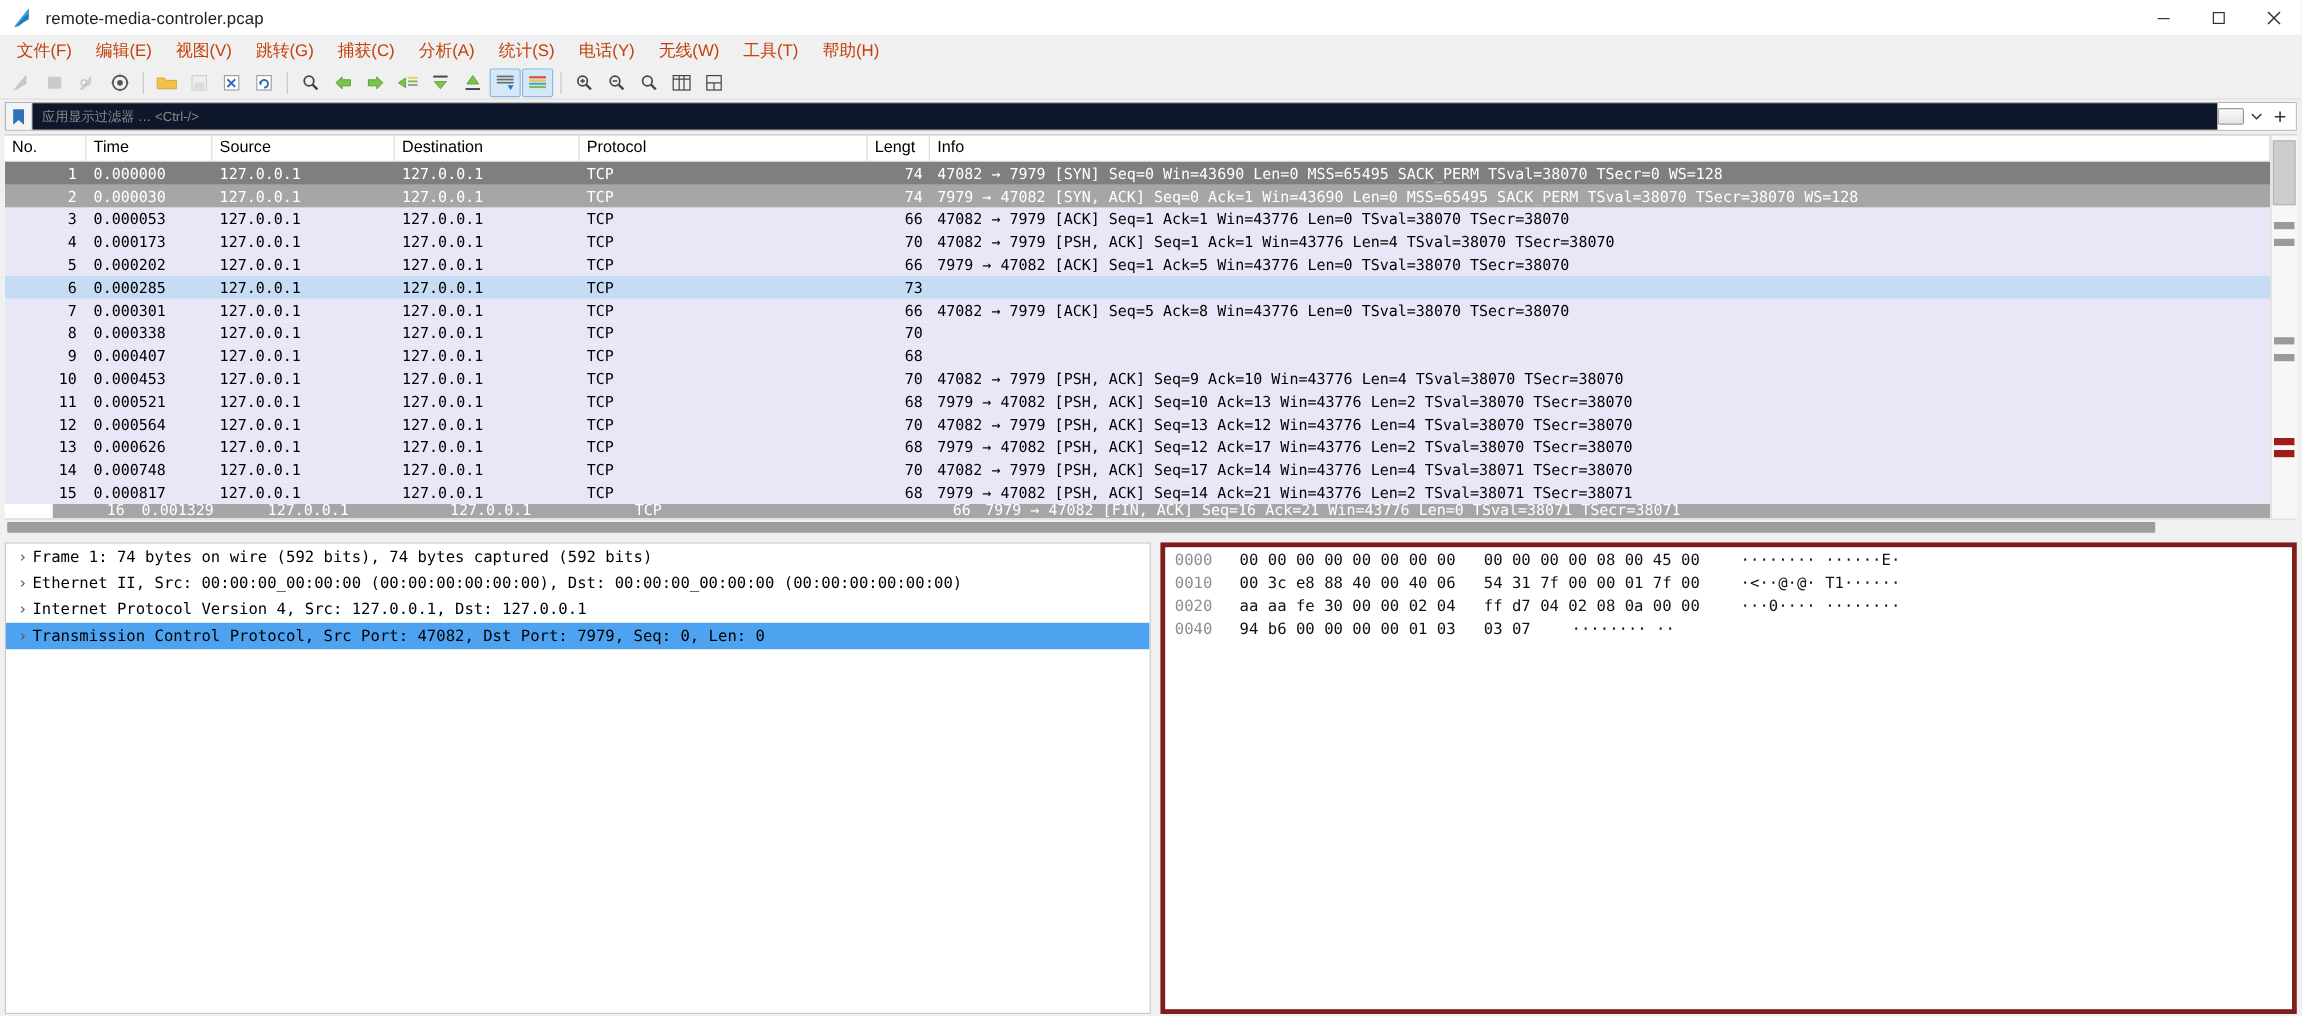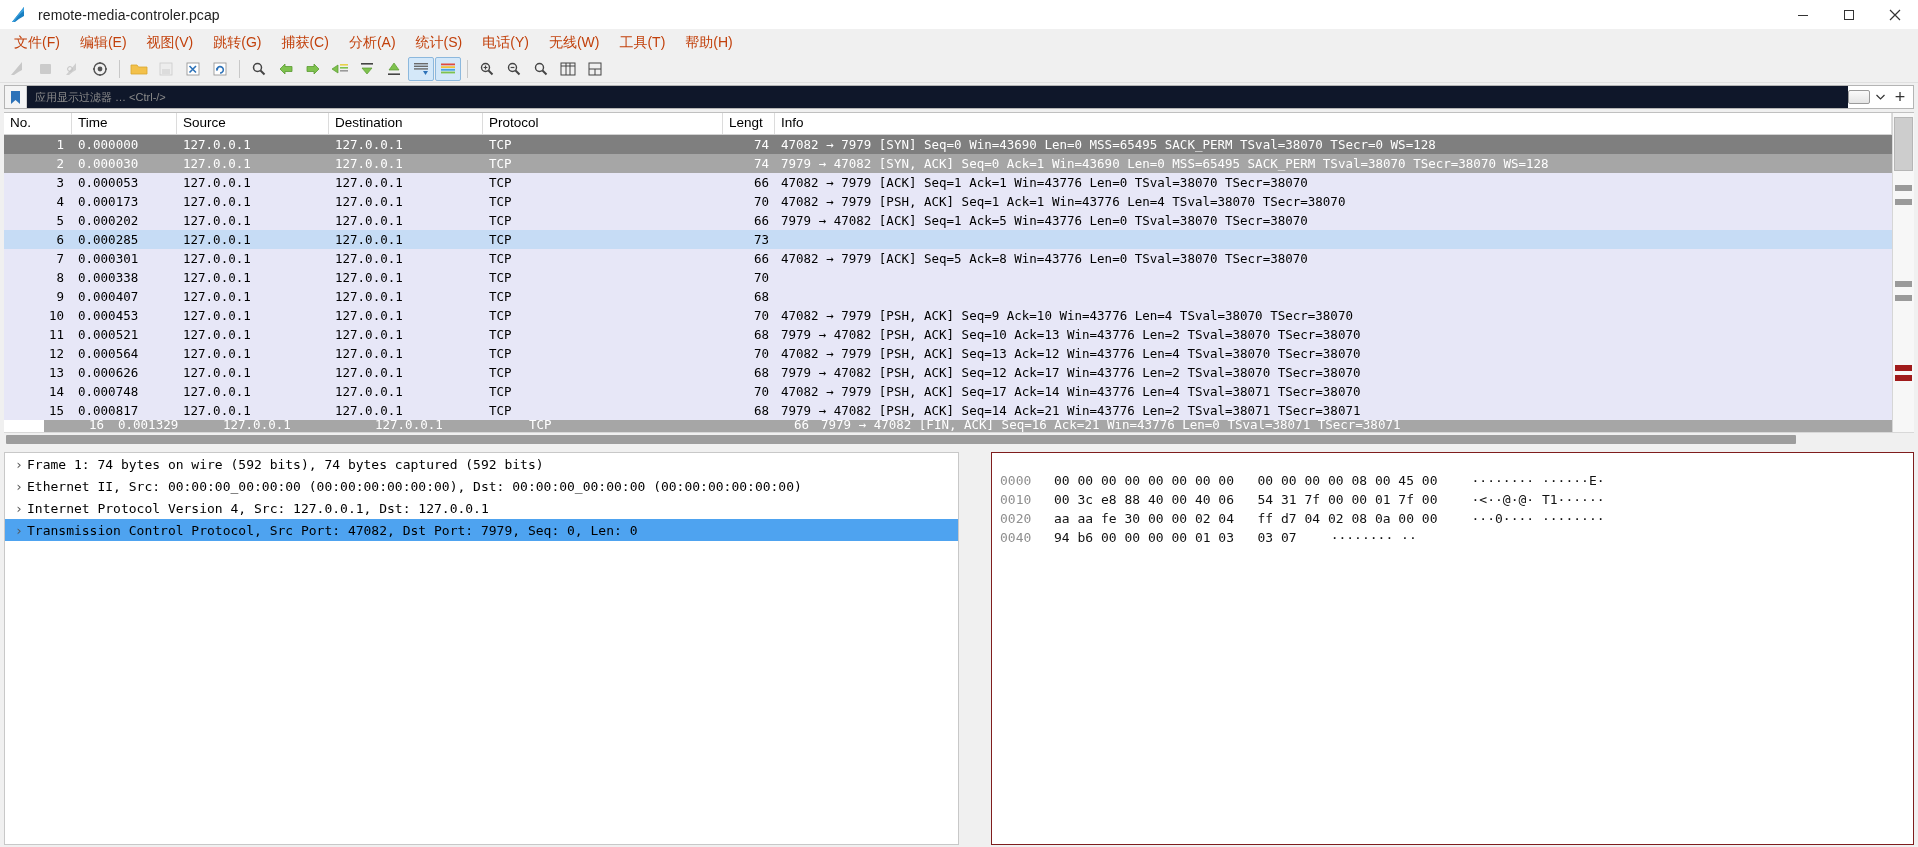--- a/index.html
+++ b/index.html
@@ -139,24 +139,23 @@
   .bottom { flex: 1 1 auto; display: flex; min-height: 0; margin: 0 4px 2px 4px; }
   .detail-pane {
     flex: 0 0 955px; background: #fff; border: 1px solid #c8c8c8;
     overflow: hidden; font-family: "DejaVu Sans Mono", monospace; font-size: 13px;
   }
   .dnode { height: 22px; display: flex; align-items: center; padding-left: 6px; white-space: nowrap; }
   .dnode.selected { background: #4ea3f0; color: #000; }
   .arrow { width: 16px; flex: 0 0 16px; display: flex; align-items: center; justify-content: center; color: #555; }
   .pane-gap { flex: 0 0 8px; }
   .bytes-pane {
-    flex: 1 1 auto; background: #fff; border: 1px solid #7f1d1d;
+    flex: 1 1 auto; background: #fff; border: 4px solid #7f1d1d;
     overflow: hidden; font-family: "DejaVu Sans Mono", monospace; font-size: 13px;
-    padding-top: 18px;
-    margin-left: 24px;
+    padding-top: 2px;
   }
   .hexrow { height: 19px; display: flex; align-items: center; white-space: pre; }
   .hex-off { color: #8f8f8f; padding-left: 8px; width: 62px; flex: 0 0 62px; }
   .hex-bytes { color: #111; }
   .hex-ascii { color: #111; margin-left: 34px; }
 </style>
 </head>
 <body>
 
 <div class="app">

